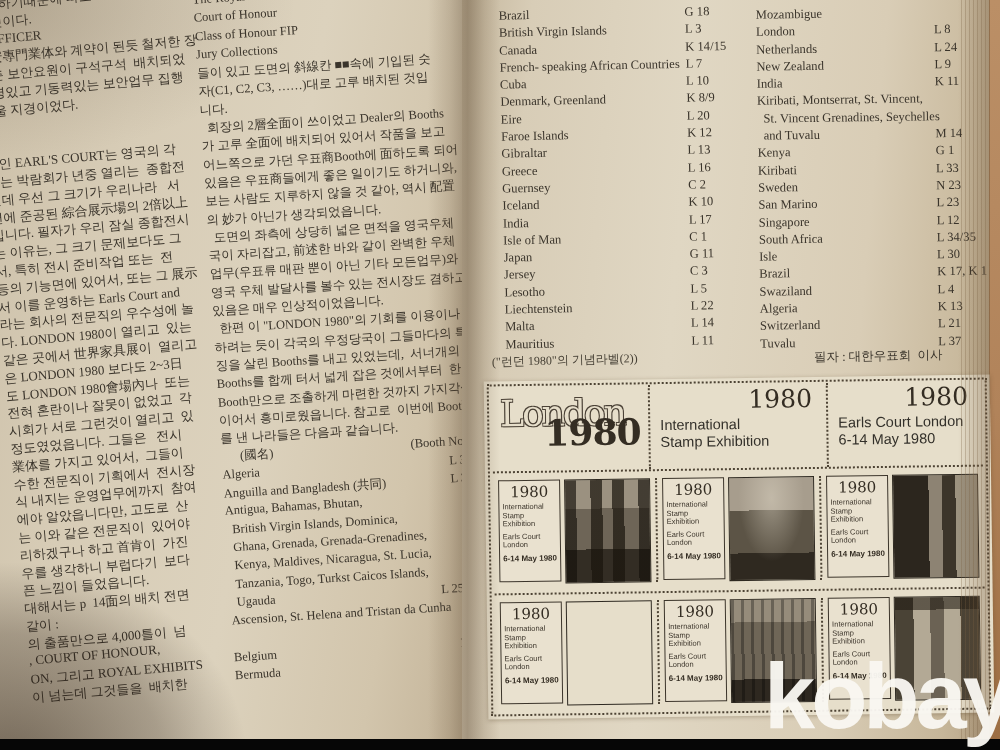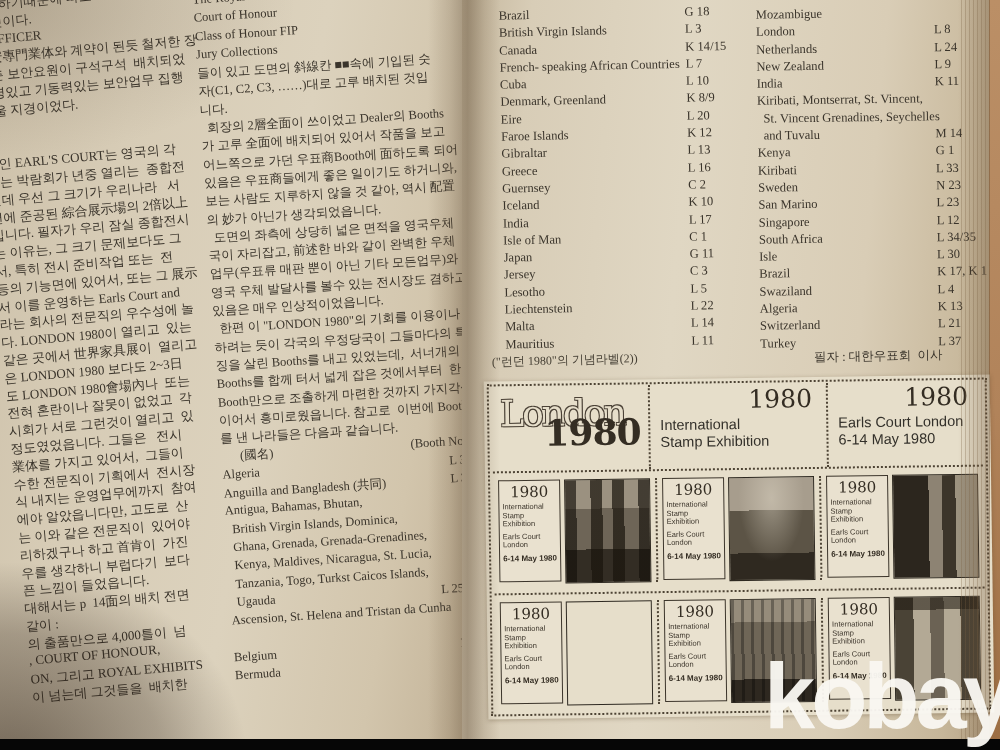--- a/index.html
+++ b/index.html
@@ -432,21 +432,21 @@
         </div>
         <div class="line">
           <span class="t">Algeria</span>
           <span class="c">K 13</span>
         </div>
         <div class="line">
           <span class="t">Switzerland</span>
           <span class="c">L 21</span>
         </div>
         <div class="line">
-          <span class="t">Turkey</span>
+          <span class="t">Tuvalu</span>
           <span class="c">L 37</span>
         </div>
       </div>
     <div class="author">필자 : 대한우표회  이사</div>
     <div class="caption">("런던 1980"의 기념라벨(2))</div>
 
     <div class="sheet">
       <div class="sheet-frame"></div>
       <div class="sheet-header">
         <div class="h-cell h-logo">

